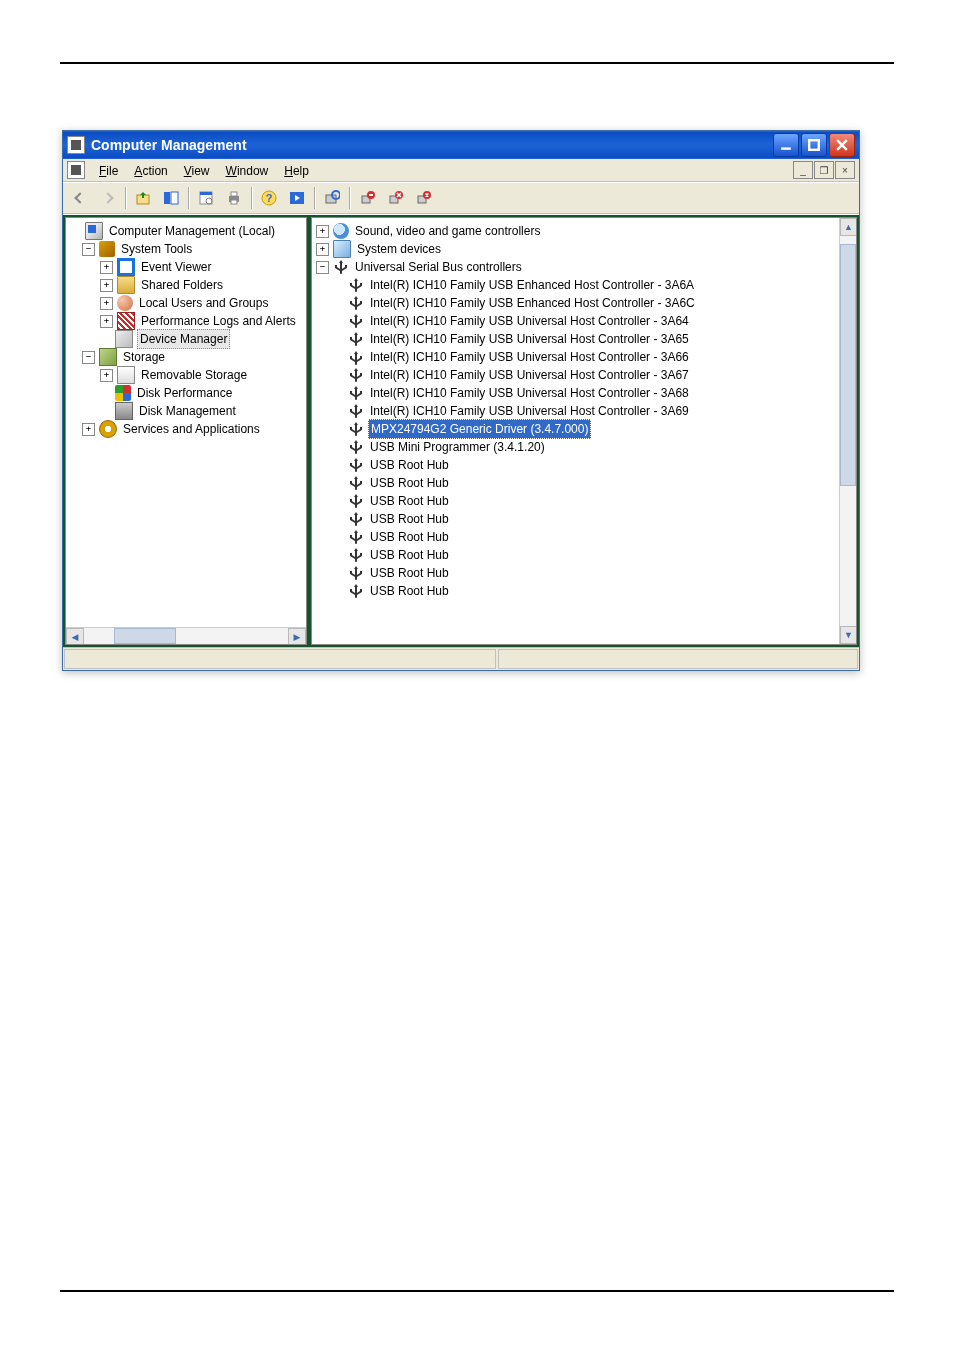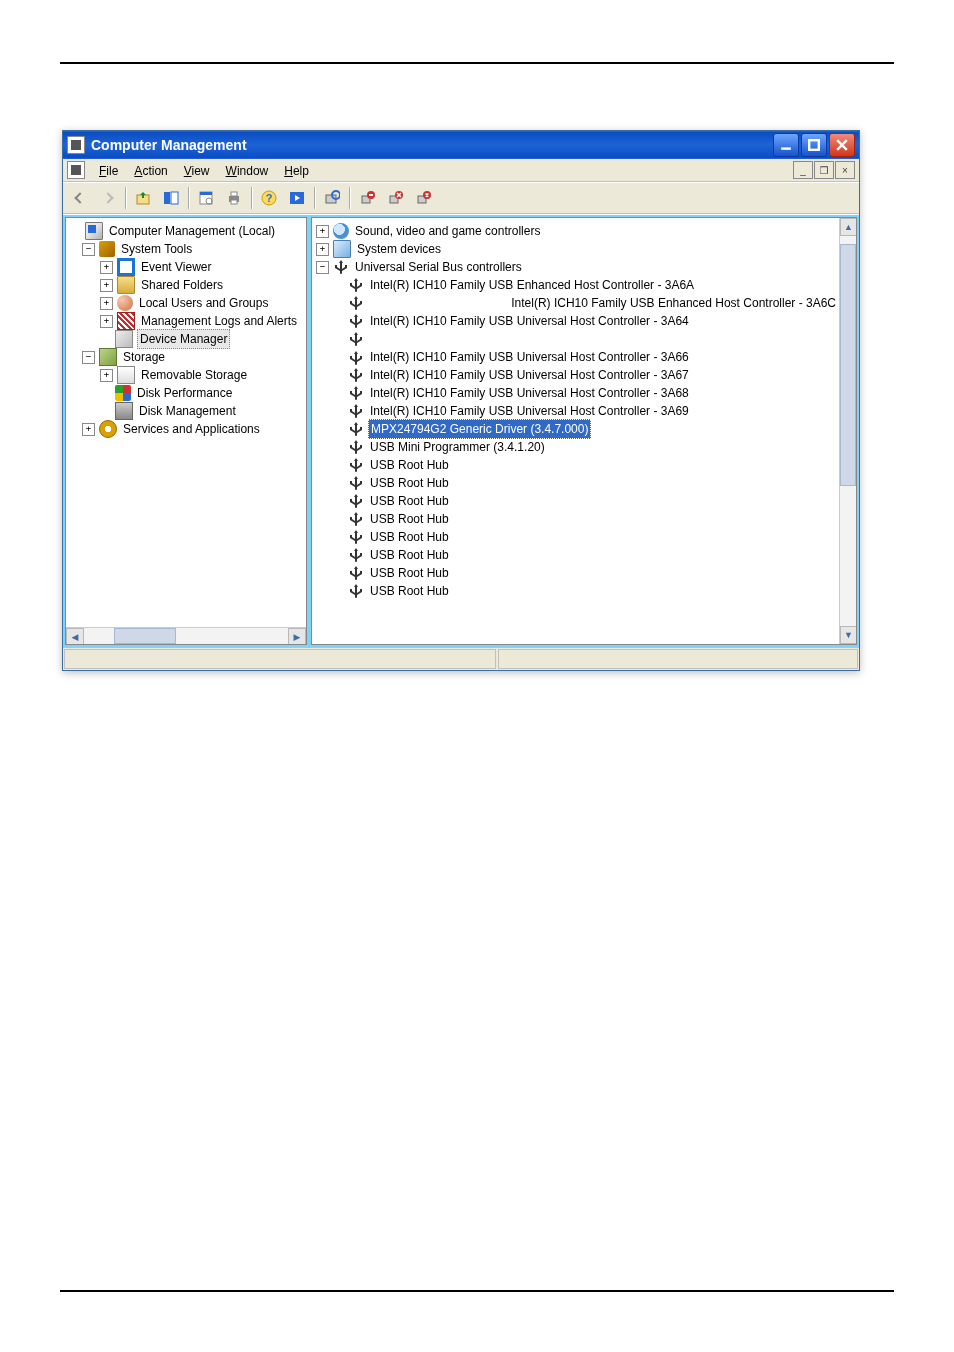--- a/index.html
+++ b/index.html
@@ -1,19 +1,19 @@
 <!DOCTYPE html>
 <html><head>
 <meta charset="utf-8">
 <style>
   html,body{margin:0;padding:0;font-family:"Tahoma","Segoe UI",sans-serif;font-size:12px;background:#fff;color:#000}
   .page{width:954px;height:1352px;position:relative;background:#fff}
   .page::before{content:"";position:absolute;left:60px;right:60px;top:62px;border-top:2px solid #000}
   .page::after{content:"";position:absolute;left:60px;right:60px;bottom:60px;border-top:2px solid #000}
-  .window{position:absolute;left:62px;top:130px;width:796px;border:1px solid #3a6ea5;background:#7dd3fc;box-shadow:0 2px 8px rgba(0,0,0,.25)}
+  .window{position:absolute;left:62px;top:130px;width:796px;border:1px solid #3a6ea5;background:#14532d;box-shadow:0 2px 8px rgba(0,0,0,.25)}
   
   .titlebar{height:28px;background:linear-gradient(to bottom,#2a6ad8 0%,#0b4dc4 5%,#1d63d6 50%,#0b4dc4 95%,#2a6ad8 100%);display:flex;align-items:center;padding:0 4px;color:#fff;font-weight:bold;font-size:14px}
   .titlebar .app-icon{width:16px;height:16px;background:#fff;border:1px solid #888;border-radius:1px;display:inline-block;margin-right:6px;position:relative}
   .titlebar .app-icon::after{content:"";position:absolute;inset:3px;background:#555}
   .titlecaps{display:flex;margin-left:auto;gap:2px}
   .capbtn{width:24px;height:22px;border-radius:3px;display:flex;align-items:center;justify-content:center;background:linear-gradient(to bottom,#6fa6ff,#1553cf);border:1px solid #0a3ba2;color:#fff;font-family:Arial;font-size:13px;font-weight:bold}
   .capbtn.close{background:linear-gradient(to bottom,#f08a7b,#d0361b);border-color:#9d2410}
   .capbtn svg{width:12px;height:12px}
   
   .menubar{height:22px;background:#ece9d8;display:flex;align-items:center;padding:0 4px;border-bottom:1px solid #c0c0c0;position:relative}
@@ -222,21 +222,21 @@
               <span class="lbl">Shared Folders</span>
             </div>
           <div class="node" style="padding-left:30px">
               <span class="exp">+</span>
               <span class="ico i-users"></span>
               <span class="lbl">Local Users and Groups</span>
             </div>
           <div class="node" style="padding-left:30px">
               <span class="exp">+</span>
               <span class="ico i-perf"></span>
-              <span class="lbl">Management Logs and Alerts</span>
+              <span class="lbl">Performance Logs and Alerts</span>
             </div>
           <div class="node" style="padding-left:30px">
               <span class="dots"></span>
               <span class="ico i-devmgr"></span>
               <span class="lbl" style="background:#e8e8e8;border:1px dotted #888">Device Manager</span>
             </div>
           <div class="node" style="padding-left:12px">
               <span class="exp">−</span>
               <span class="ico i-storage"></span>
               <span class="lbl">Storage</span>
@@ -295,36 +295,37 @@
                   </svg></span>
                 <span class="lbl">Universal Serial Bus controllers</span>
               </div>
 
           <div class="node" style="padding-left: 32px;">
                 <span class="ico i-usb"><svg viewBox="0 0 16 16">
                     <path d="M8 1 L10 4 H9 V10 L12 8 V6 H14 V9 L9 12 V14 A1 1 0 0 1 7 14 V12 L2 9 V6 H4 V8 L7 10 V4 H6 Z" fill="#333"></path>
                   </svg></span>
                 <span class="lbl">Intel(R) ICH10 Family USB Enhanced Host Controller - 3A6A</span>
               </div>
-              <div class="node" style="padding-left: 32px; justify-content: space-between;">
+              <div class="node" style="padding-left: 32px;">
                 <span class="ico i-usb"><svg viewBox="0 0 16 16">
                     <path d="M8 1 L10 4 H9 V10 L12 8 V6 H14 V9 L9 12 V14 A1 1 0 0 1 7 14 V12 L2 9 V6 H4 V8 L7 10 V4 H6 Z" fill="#333"></path>
                   </svg></span>
                 <span class="lbl">Intel(R) ICH10 Family USB Enhanced Host Controller - 3A6C</span>
               </div>
               <div class="node" style="padding-left: 32px;">
                 <span class="ico i-usb"><svg viewBox="0 0 16 16">
                     <path d="M8 1 L10 4 H9 V10 L12 8 V6 H14 V9 L9 12 V14 A1 1 0 0 1 7 14 V12 L2 9 V6 H4 V8 L7 10 V4 H6 Z" fill="#333"></path>
                   </svg></span>
                 <span class="lbl">Intel(R) ICH10 Family USB Universal Host Controller - 3A64</span>
               </div>
               <div class="node" style="padding-left: 32px;">
                 <span class="ico i-usb"><svg viewBox="0 0 16 16">
                     <path d="M8 1 L10 4 H9 V10 L12 8 V6 H14 V9 L9 12 V14 A1 1 0 0 1 7 14 V12 L2 9 V6 H4 V8 L7 10 V4 H6 Z" fill="#333"></path>
                   </svg></span>
+                <span class="lbl">Intel(R) ICH10 Family USB Universal Host Controller - 3A65</span>
               </div>
               <div class="node" style="padding-left: 32px; align-items: flex-end;">
                 <span class="ico i-usb"><svg viewBox="0 0 16 16">
                     <path d="M8 1 L10 4 H9 V10 L12 8 V6 H14 V9 L9 12 V14 A1 1 0 0 1 7 14 V12 L2 9 V6 H4 V8 L7 10 V4 H6 Z" fill="#333"></path>
                   </svg></span>
                 <span class="lbl">Intel(R) ICH10 Family USB Universal Host Controller - 3A66</span>
               </div>
               <div class="node" style="padding-left: 32px;">
                 <span class="ico i-usb"><svg viewBox="0 0 16 16">
                     <path d="M8 1 L10 4 H9 V10 L12 8 V6 H14 V9 L9 12 V14 A1 1 0 0 1 7 14 V12 L2 9 V6 H4 V8 L7 10 V4 H6 Z" fill="#333"></path>

